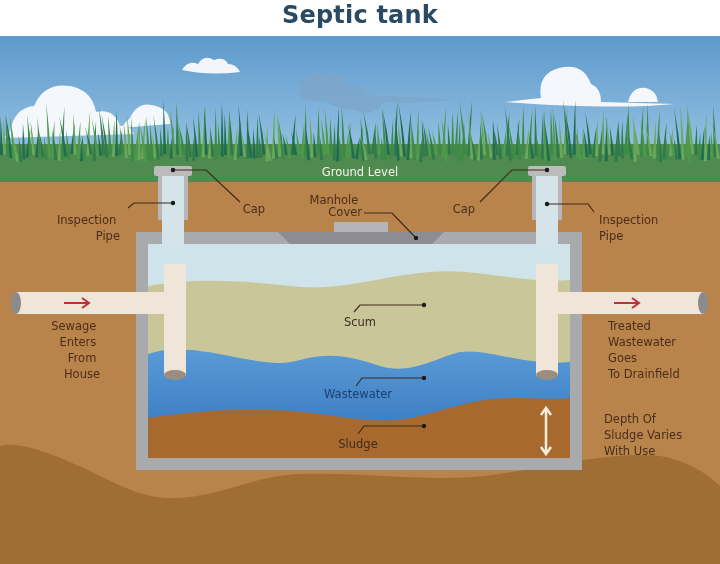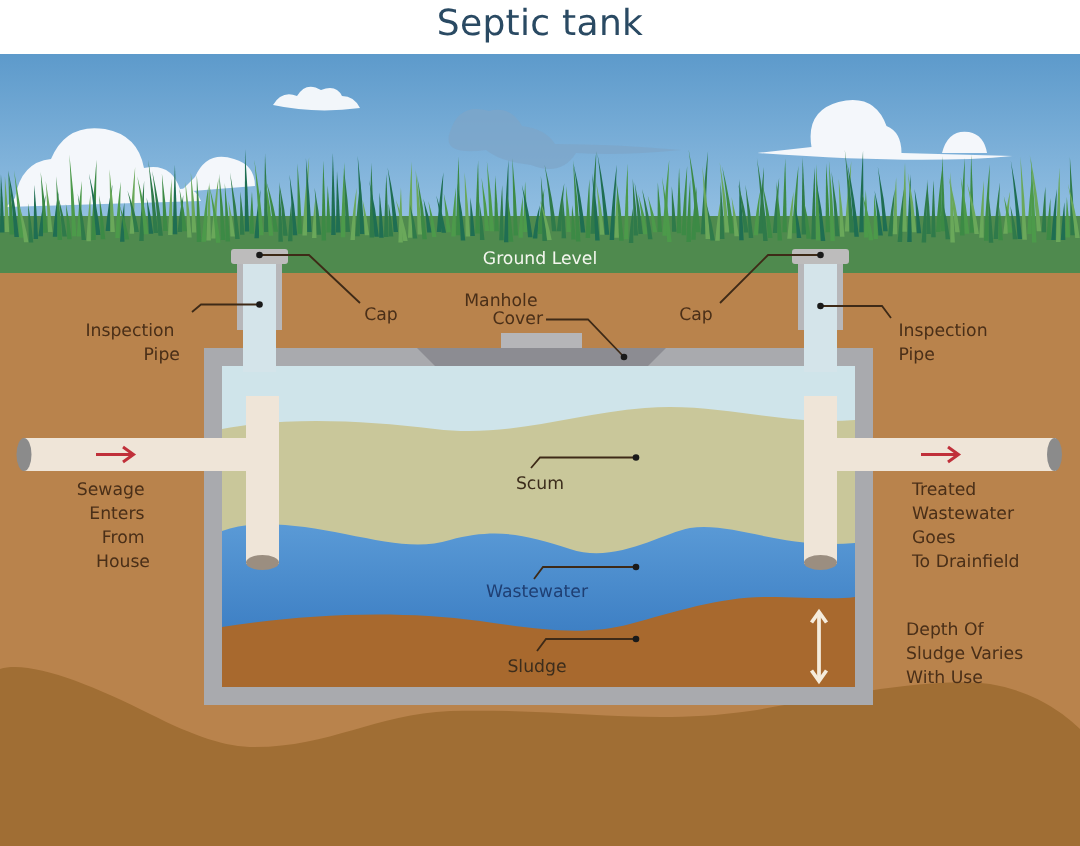--- a/index.html
+++ b/index.html
@@ -7,21 +7,21 @@
     width: 720px; height: 564px; overflow: hidden; position: relative;
     background: #ffffff;
     font-family: "DejaVu Sans", sans-serif;
   }
   .title-bar {
     position: absolute; left: 0; top: 0; width: 720px; height: 36px;
     background: #ffffff; text-align: center;
   }
   .title {
     display: inline-block; margin-top: 1px;
-    font-family: "DejaVu Sans", sans-serif; font-weight: normal;
+    font-family: "DejaVu Sans", sans-serif; font-weight: bold;
     font-size: 24px; color: #2a4a63; letter-spacing: 0.2px;
   }
   svg#scene { position: absolute; left: 0; top: 36px; }
   .lbl {
     font-family: "DejaVu Sans", sans-serif; font-size: 11.5px;
     fill: #4a2f18;
   }
   .lbl-white { fill: #f4f6ee; }
   .lbl-blue { fill: #1f3f73; }
   .lbl-dark { fill: #3c2d1c; }

